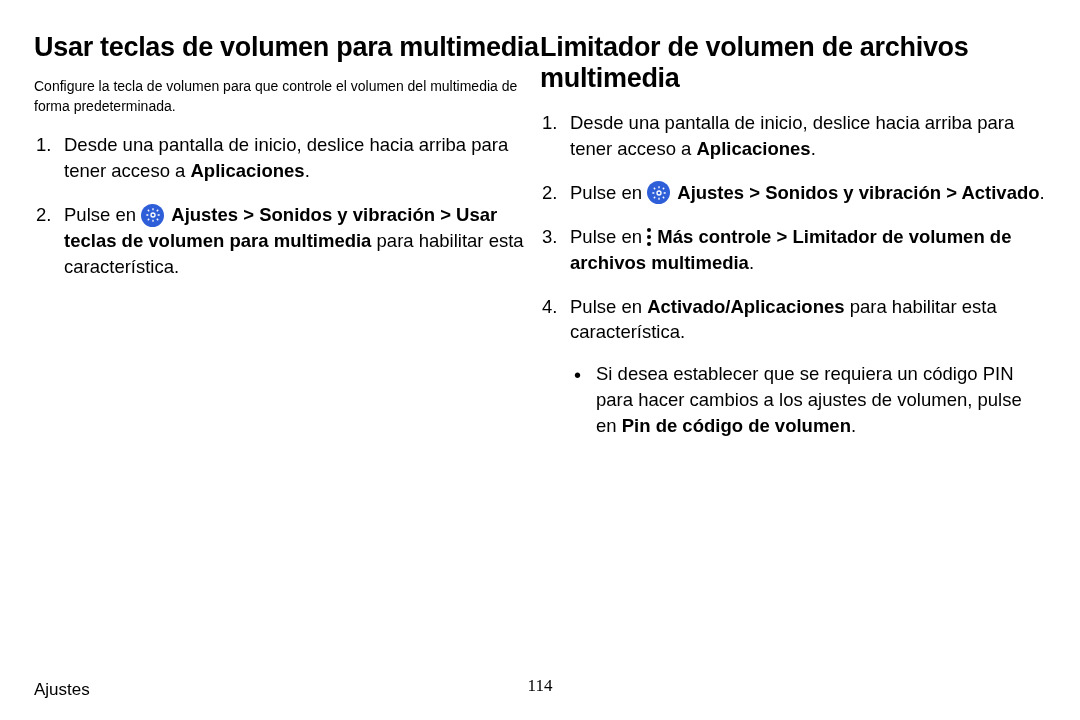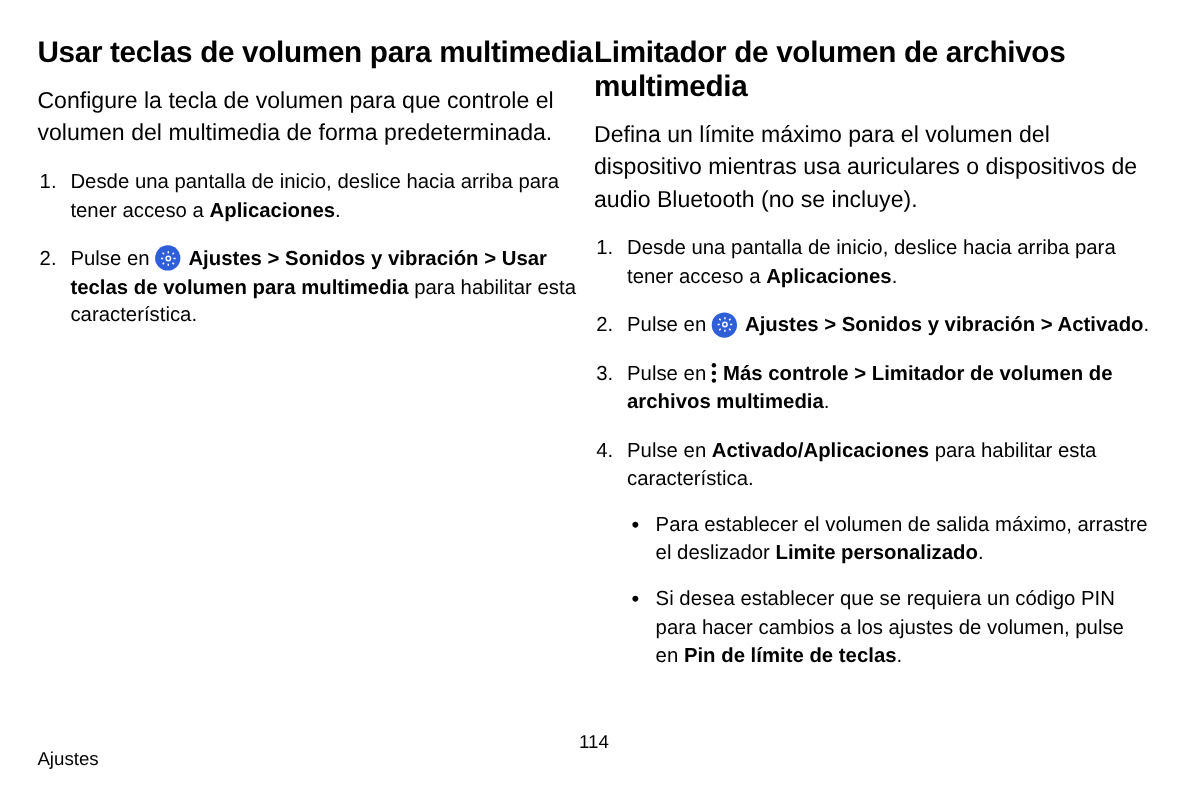--- a/index.html
+++ b/index.html
@@ -20,21 +20,21 @@
     min-width: 0;
   }
   h2 {
     font-size: 27px;
     font-weight: 700;
     line-height: 1.15;
     margin-bottom: 14px;
     letter-spacing: -0.3px;
   }
   p.lead {
-    font-size: 21px;
+    font-size: 14px;
     line-height: 1.4;
     margin-bottom: 14px;
   }
   ol.steps {
     list-style: none;
     counter-reset: step;
     font-size: 18.5px;
     line-height: 1.4;
   }
   ol.steps > li {
@@ -105,21 +105,22 @@
   }
   .footer-section {
     position: absolute;
     left: 0;
     bottom: 0;
   }
   .footer-page {
     position: absolute;
     left: 50%;
     transform: translateX(-50%);
-    bottom: 15px;
+    bottom: 4px;
+    font-family: Liberation Serif, serif;
   }
 </style>
 </head>
 <body>
 
 <div class="page">
   <div class="columns">
 
     <div class="col">
       <h2>Usar teclas de volumen para multimedia</h2>
@@ -134,21 +135,20 @@
                 <circle cx="12" cy="12" r="3"></circle>
                 <path d="M12 2v3M12 19v3M4.2 4.2l2.1 2.1M17.7 17.7l2.1 2.1M2 12h3M19 12h3M4.2 19.8l2.1-2.1M17.7 6.3l2.1-2.1"></path>
               </svg>
             </span> <span class="b">Ajustes</span><span class="b"> &gt; </span><span class="b">Sonidos y vibración</span><span class="b"> &gt; </span><span class="b">Usar teclas de volumen para multimedia</span><span> para habilitar esta característica.</span>
         </li>
       </ol>
     </div>
 
     <div class="col">
       <h2>Limitador de volumen de archivos multimedia</h2>
-      <p class="lead">Defina un límite máximo para el volumen del dispositivo mientras usa auriculares o dispositivos de audio Bluetooth (no se incluye).</p>
       <ol class="steps">
         <li>
           <span>Desde una pantalla de inicio, deslice hacia arriba para tener acceso a </span><span class="b">Aplicaciones</span><span>.</span>
         </li>
         <li>
           <span>Pulse en </span><span class="icon icon-settings">
               <svg viewBox="0 0 24 24" fill="none" stroke="#fff" stroke-width="2">
                 <circle cx="12" cy="12" r="3"></circle>
                 <path d="M12 2v3M12 19v3M4.2 4.2l2.1 2.1M17.7 17.7l2.1 2.1M2 12h3M19 12h3M4.2 19.8l2.1-2.1M17.7 6.3l2.1-2.1"></path>
               </svg>
@@ -158,24 +158,21 @@
           <span>Pulse en </span><span class="icon-more-wrap">
               <span class="dot" style="width:4px;height:4px;border-radius:50%;background:#000;display:block"></span>
               <span class="dot" style="width:4px;height:4px;border-radius:50%;background:#000;display:block"></span>
               <span class="dot" style="width:4px;height:4px;border-radius:50%;background:#000;display:block"></span>
             </span> <span class="b">Más controle</span><span class="b"> &gt; </span><span class="b">Limitador de volumen de archivos multimedia</span><span>.</span>
         </li>
         <li>
           <span>Pulse en </span><span class="b">Activado/Aplicaciones</span><span> para habilitar esta característica.</span>
           <ul class="sub">
             <li>
-              <span>Para establecer el volumen de salida máximo, arrastre el deslizador </span><span class="b">Limite personalizado</span><span>.</span>
-            </li>
-            <li>
-              <span>Si desea establecer que se requiera un código PIN para hacer cambios a los ajustes de volumen, pulse en </span><span class="b">Pin de límite de teclas</span><span>.</span>
+              <span>Si desea establecer que se requiera un código PIN para hacer cambios a los ajustes de volumen, pulse en </span><span class="b">Pin de código de volumen</span><span>.</span>
             </li>
           </ul>
         </li>
       </ol>
     </div>
 
   </div>
 
   <div class="footer-wrap">
     <span class="footer-section">Ajustes</span>

